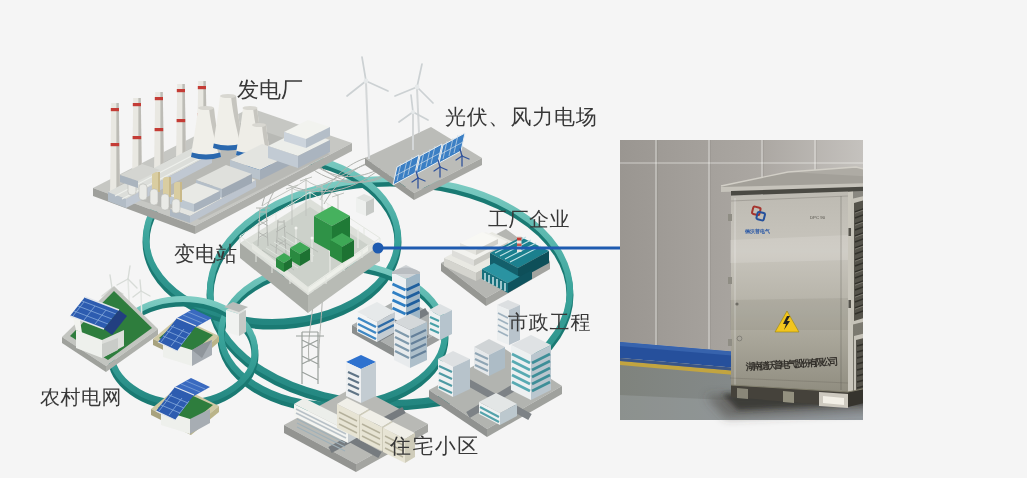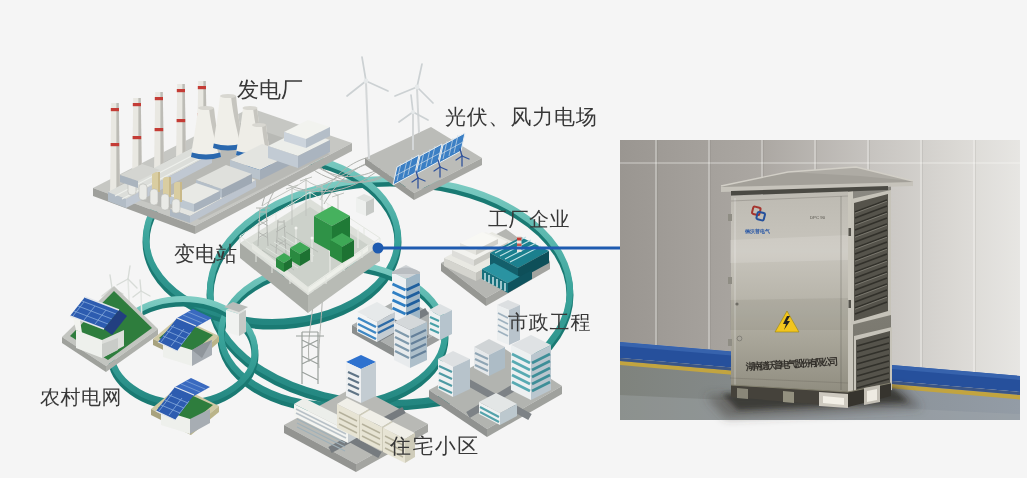--- a/index.html
+++ b/index.html
@@ -1,16 +1,16 @@
 <!DOCTYPE html>
 <html><head>
 <meta charset="utf-8">
 <style>
 html,body{margin:0;padding:0;background:#f5f5f5;}
-.stage{position:relative;width:1027px;height:478px;background:#f5f5f5;overflow:hidden;font-family:"Liberation Sans",sans-serif;}
+.stage{position:relative;width:863px;height:478px;background:#f5f5f5;overflow:hidden;font-family:"Liberation Sans",sans-serif;}
 </style>
 </head>
 <body>
 <div class="stage">
 <svg width="1027" height="478" viewBox="0 0 1027 478">
 <defs>
 <linearGradient id="ringG" x1="0" y1="0" x2="0" y2="1">
  <stop offset="0" stop-color="#7eccc3"></stop>
           <stop offset="0.5" stop-color="#3aa49b"></stop>
           <stop offset="1" stop-color="#238680"></stop>

